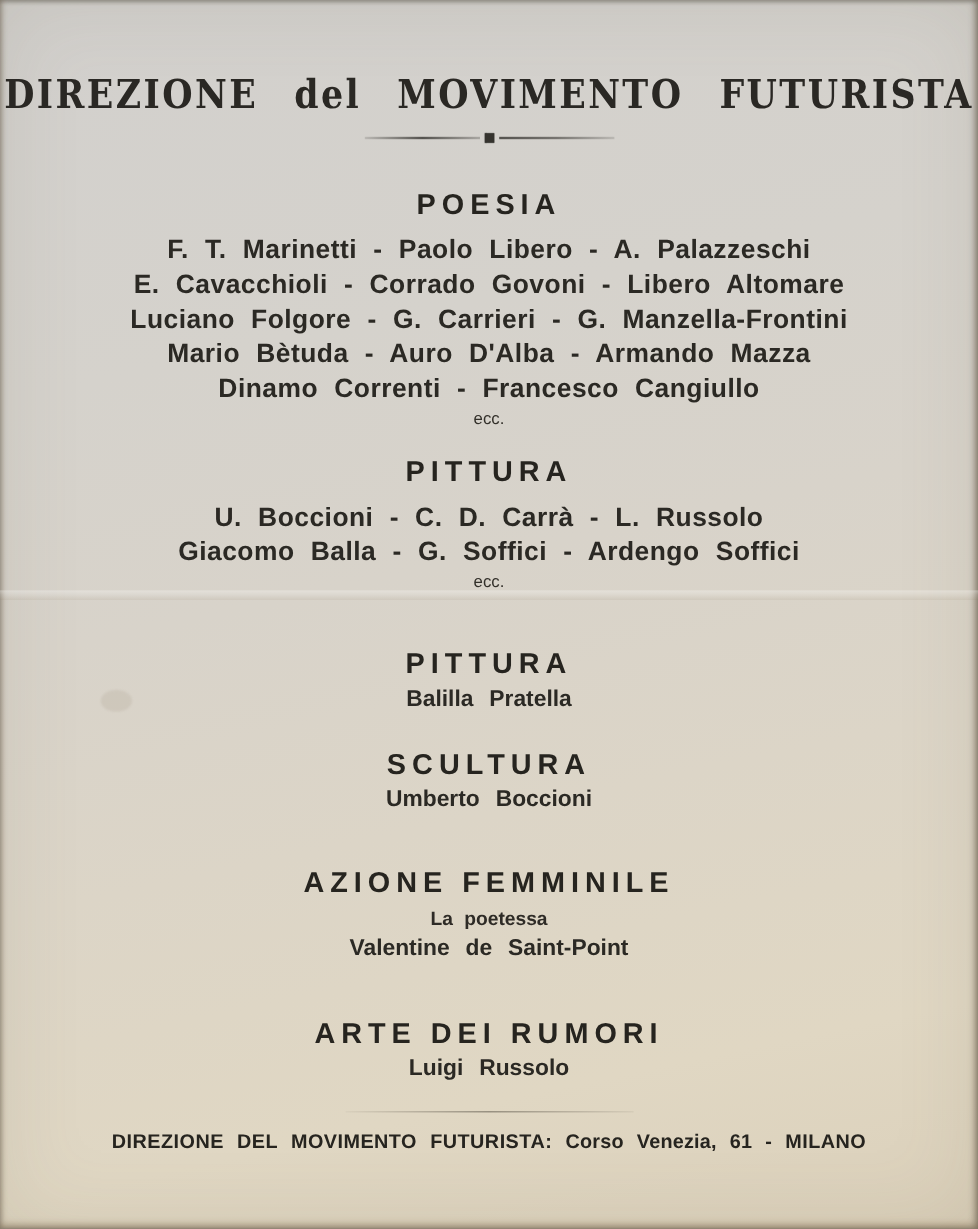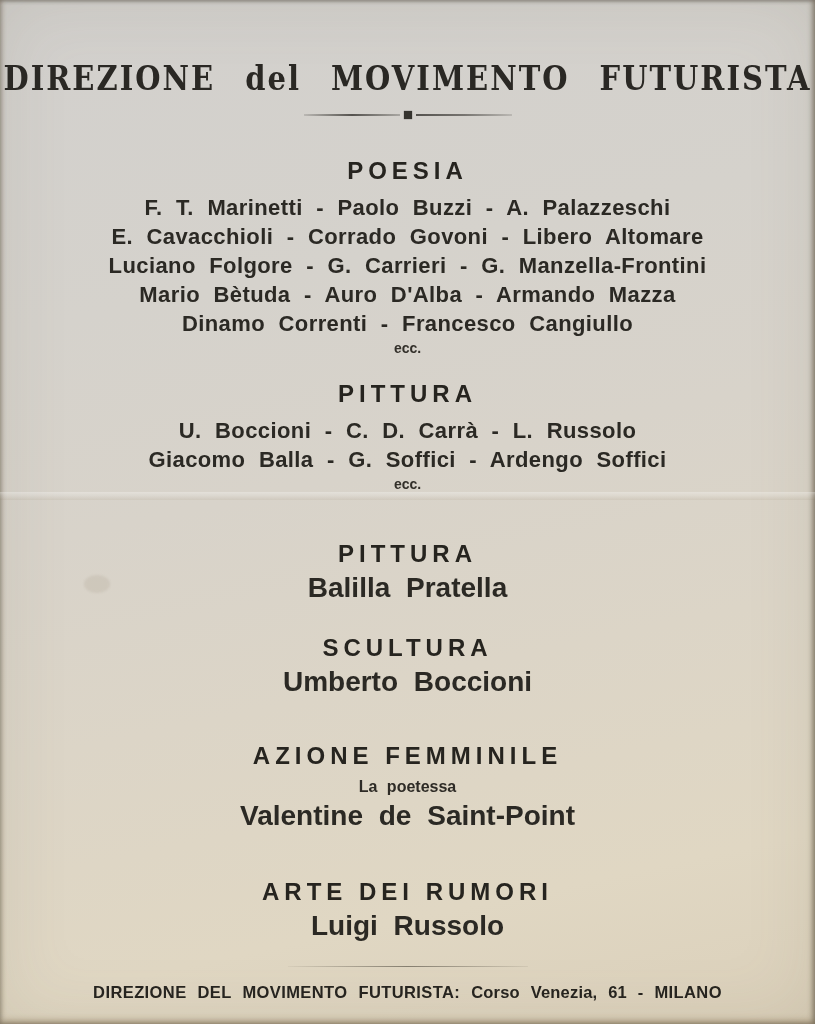--- a/index.html
+++ b/index.html
@@ -107,35 +107,35 @@
     font-weight: 700;
     font-size: 22px;
     letter-spacing: 0.4px;
     word-spacing: 7px;
     line-height: 29px;
     color: #2b2924;
     white-space: nowrap;
   }
   .etc-line {
     margin: 2px 0 0 0;
-    font-weight: 700;
+    font-weight: 400;
     font-size: 14px;
     color: #33302a;
   }
   .sub-label {
     margin: 8px 0 0 0;
     font-weight: 700;
     font-size: 16px;
     word-spacing: 5px;
     color: #2e2b26;
   }
   .single-name {
     margin: 4px 0 0 0;
     font-weight: 700;
-    font-size: 28px;
+    font-size: 19px;
     word-spacing: 8px;
     color: #2b2924;
   }
 
   #sec-poesia   { margin-top: 38px; }
   #sec-poesia .names-line:first-of-type { margin-top: 8px; }
   #sec-pittura  { margin-top: 24px; }
   #sec-pittura .names-line:first-of-type { margin-top: 8px; }
   #sec-musica   { margin-top: 48px; }
   #sec-scultura { margin-top: 30px; }
@@ -175,21 +175,21 @@
   <h1 class="masthead-title">DIREZIONE del MOVIMENTO FUTURISTA</h1>
 
   <div class="ornament-divider">
     <span class="line"></span>
     <span class="square"></span>
     <span class="line right"></span>
   </div>
 
   <section id="sec-poesia">
     <h2 class="section-heading">POESIA</h2>
-    <p class="names-line">F. T. Marinetti - Paolo Buzzi - A. Palazzeschi</p>
+    <p class="names-line">F. T. Marinetti - Paolo Libero - A. Palazzeschi</p>
     <p class="names-line">E. Cavacchioli - Corrado Govoni - Libero Altomare</p>
     <p class="names-line">Luciano Folgore - G. Carrieri - G. Manzella-Frontini</p>
     <p class="names-line">Mario Bètuda - Auro D'Alba - Armando Mazza</p>
     <p class="names-line">Dinamo Correnti - Francesco Cangiullo</p>
     <p class="etc-line">ecc.</p>
   </section>
 
   <section id="sec-pittura">
     <h2 class="section-heading">PITTURA</h2>
     <p class="names-line">U. Boccioni - C. D. Carrà - L. Russolo</p>

